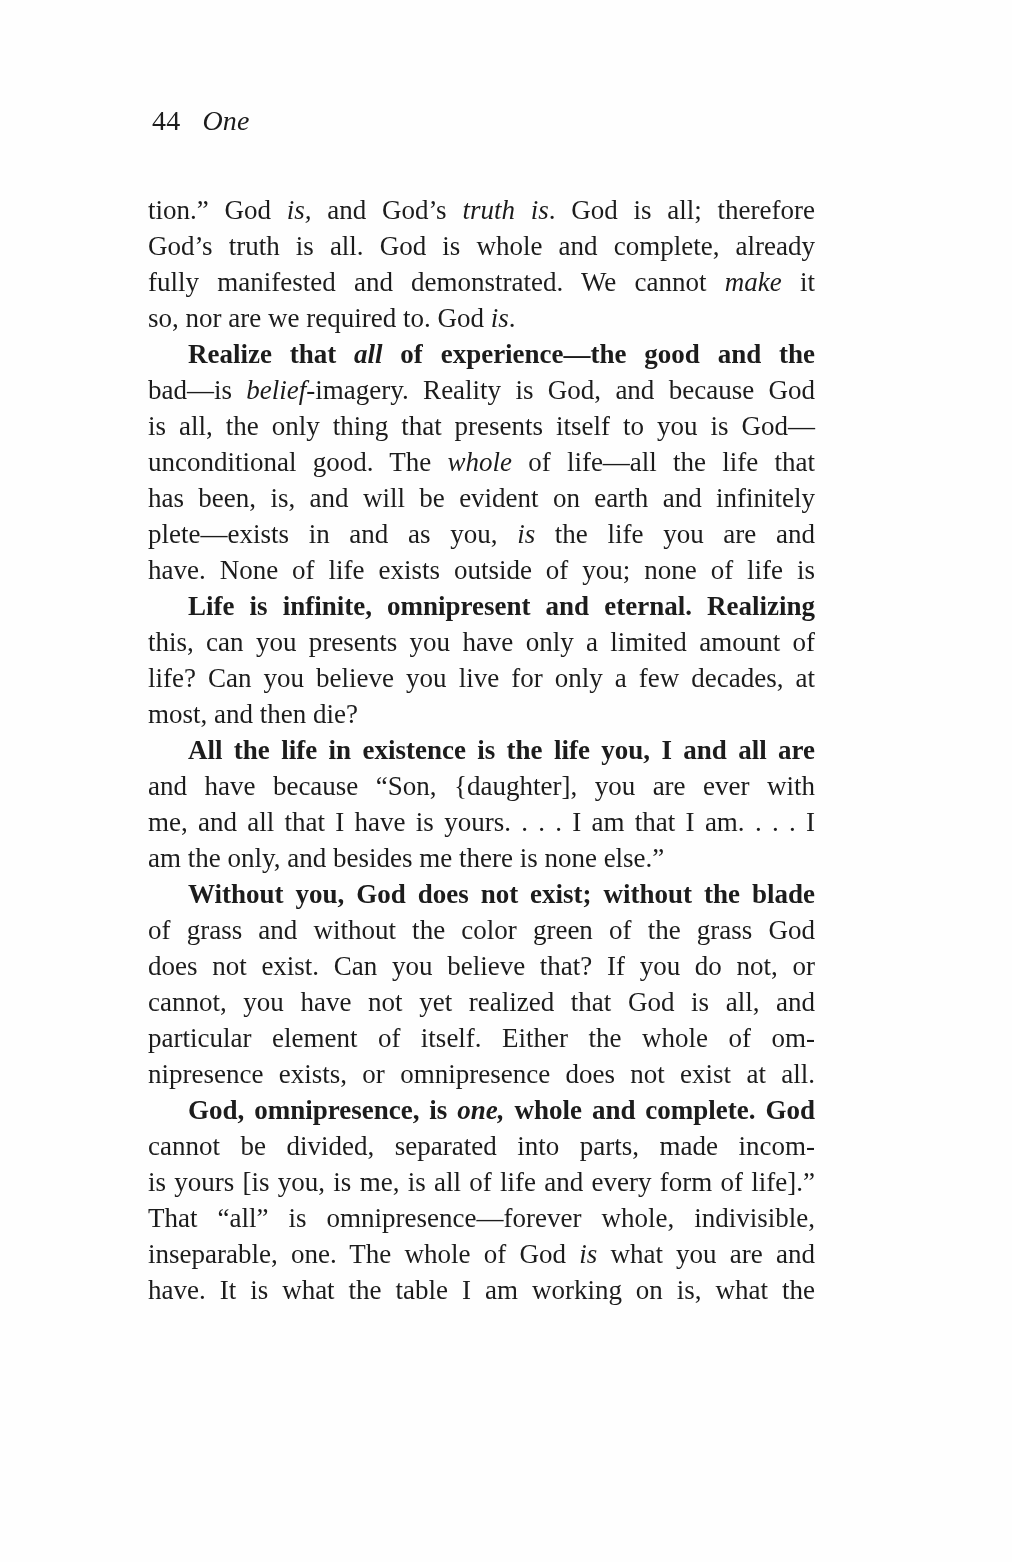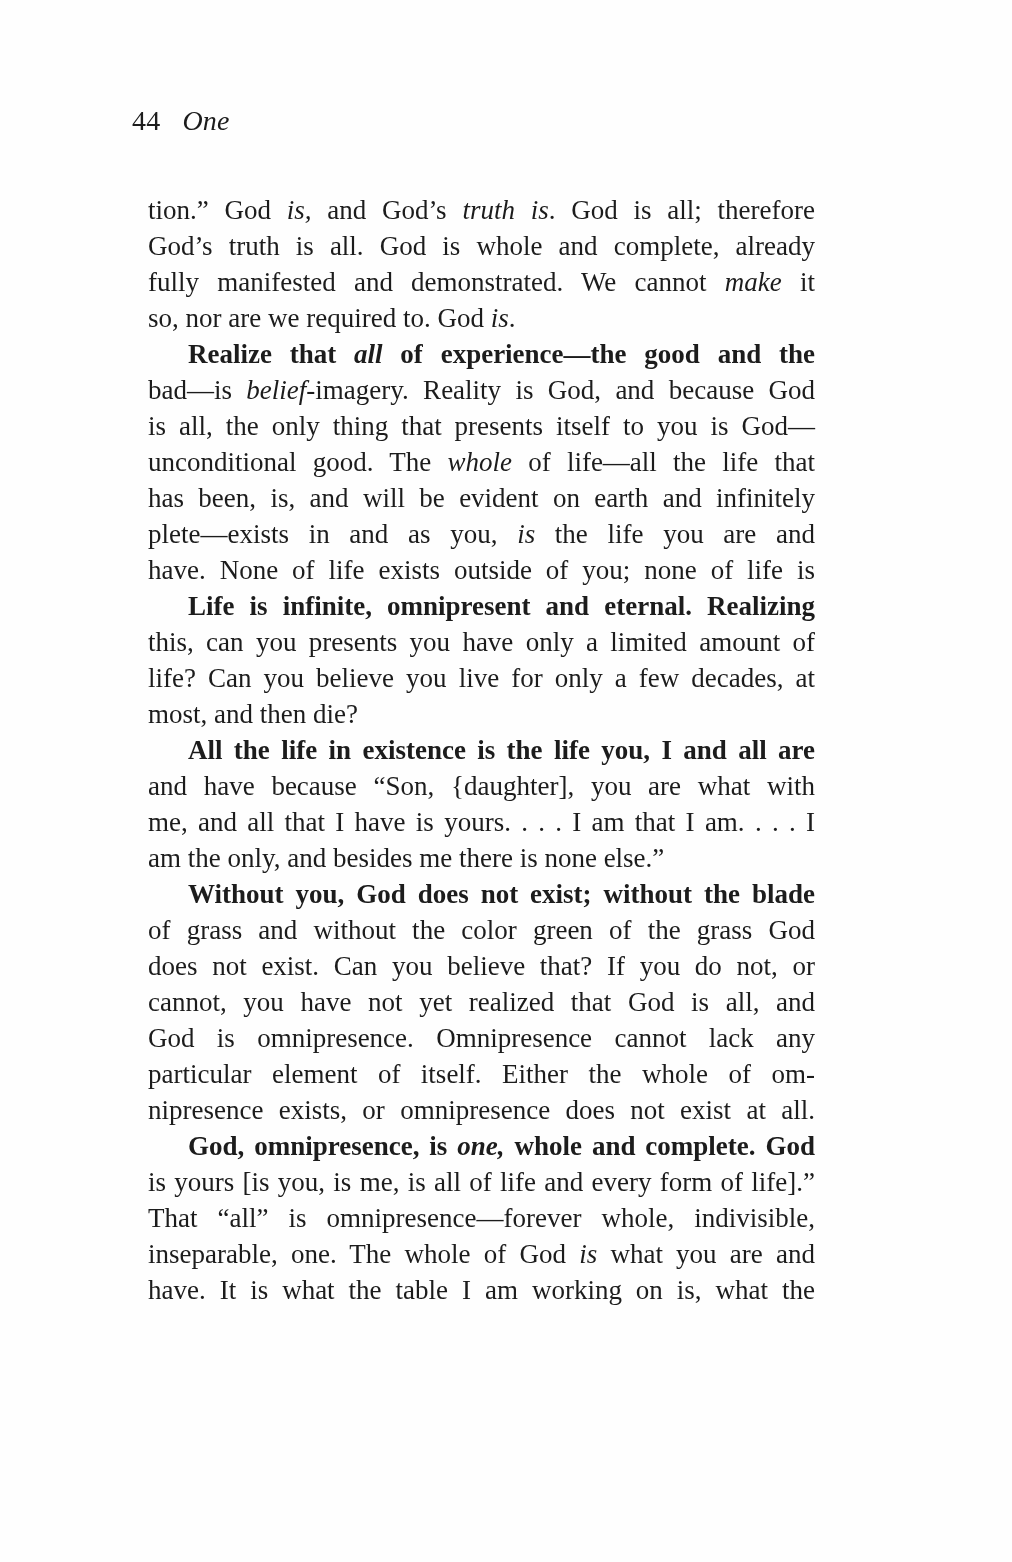--- a/index.html
+++ b/index.html
@@ -9,21 +9,21 @@
     font-family: "Liberation Serif", "DejaVu Serif", serif;
     color: var(--fg, #1c1c1c);
     position: relative;
     overflow: hidden;
   }
   .page {
     position: absolute; inset: 0;
   }
   .running-head {
     position: absolute;
-    left: 132px; top: 103px;
+    left: 152px; top: 103px;
     width: 667px;
     font-size: 28px; line-height: 36px;
     letter-spacing: 0.2px;
     white-space: nowrap;
   }
   .running-head .chapter {
     font-style: italic;
     margin-left: 22px;
   }
   .body-text {
@@ -71,34 +71,34 @@
         <div class="line"><span>have. None of life exists outside of you; none of life is</span></div>
       </div>
       <div class="paragraph">
         <div class="line indent"><span>Life is infinite, omnipresent and eternal. Realizing</span></div>
         <div class="line"><span>this, can you presents you have only a limited amount of</span></div>
         <div class="line"><span>life? Can you believe you live for only a few decades, at</span></div>
         <div class="line lastline"><span>most, and then die?</span></div>
       </div>
       <div class="paragraph">
         <div class="line indent"><span>All the life in existence is the life you, I and all are</span></div>
-        <div class="line"><span>and have because “Son, {daughter], you are what with</span></div>
+        <div class="line"><span>and have because “Son, {daughter], you are ever with</span></div>
         <div class="line"><span>me, and all that I have is yours. . . . I am that I am. . . . I</span></div>
         <div class="line lastline"><span>am the only, and besides me there is none else.”</span></div>
       </div>
       <div class="paragraph">
         <div class="line indent"><span>Without you, God does not exist; without the blade</span></div>
         <div class="line"><span>of grass and without the color green of the grass God</span></div>
         <div class="line"><span>does not exist. Can you believe that? If you do not, or</span></div>
         <div class="line"><span>cannot, you have not yet realized that God is all, and</span></div>
-        <div class="line"><span>God is omnipresence. Omnipresence cannot lack any</span></div>
         <div class="line"><span>particular element of itself. Either the whole of om-</span></div>
         <div class="line"><span>nipresence exists, or omnipresence does not exist at all.</span></div>
       </div>
       <div class="paragraph">
         <div class="line indent"><span>God, omnipresence, is </span><span class="it">one,</span><span> whole and complete. God</span></div>
+        <div class="line"><span>cannot be divided, separated into parts, made incom-</span></div>
         <div class="line"><span>is yours [is you, is me, is all of life and every form of life].”</span></div>
         <div class="line"><span>That “all” is omnipresence—forever whole, indivisible,</span></div>
         <div class="line"><span>inseparable, one. The whole of God </span><span class="it">is</span><span> what you are and</span></div>
         <div class="line"><span>have. It is what the table I am working on is, what the</span></div>
       </div>
     </div>
 </div>
 
 </body></html>

